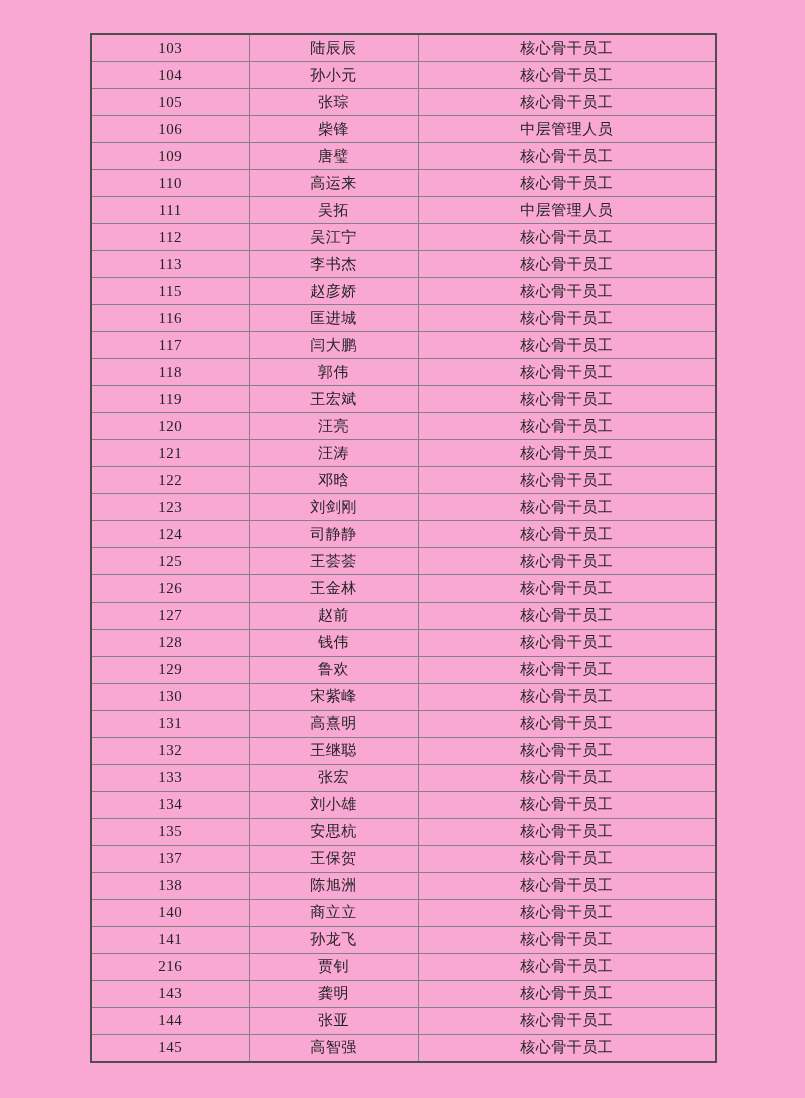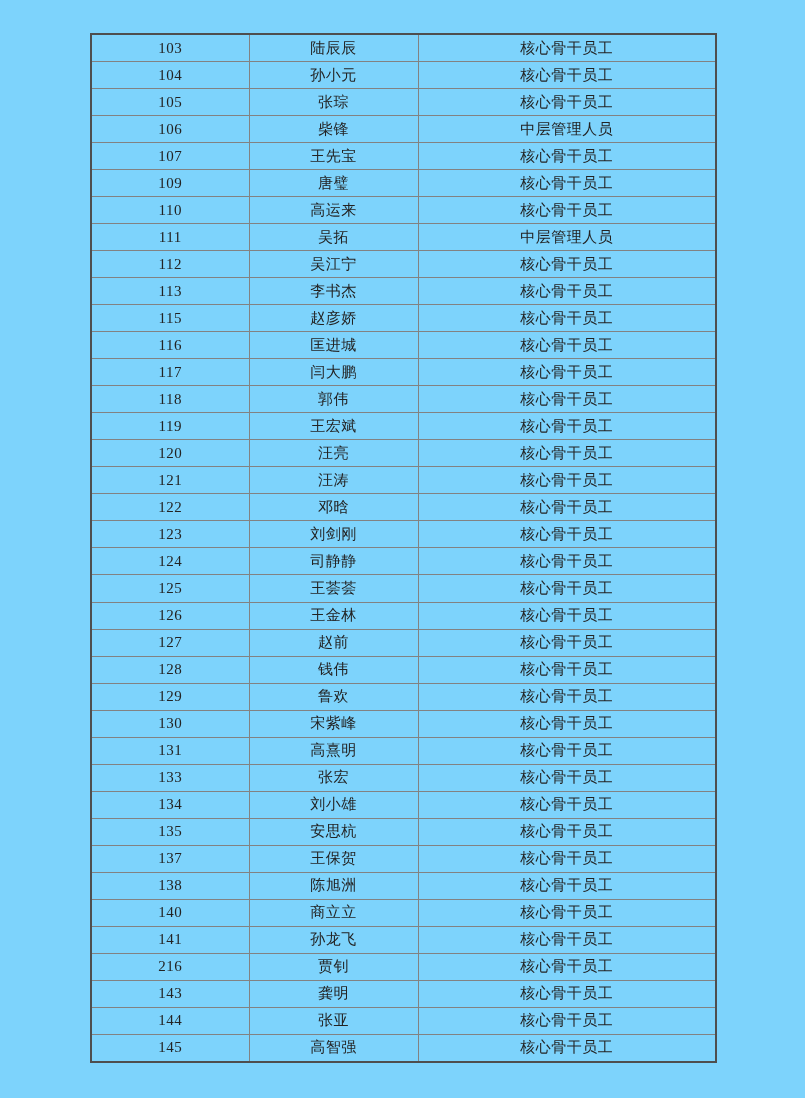--- a/index.html
+++ b/index.html
@@ -13,21 +13,21 @@
     font-family: "Liberation Serif", "DejaVu Serif", serif;
     color: #232323;
     position: relative;
     overflow: hidden;
   }
   .page {
     position: absolute;
     left: 0; top: 0;
     width: 805px;
     height: 1098px;
-    background: #7dd3fc;
+    background: #f9a8d4;
   }
   table.roster {
     position: absolute;
     left: 90px;
     top: 33px;
     width: 625px;
     height: 1030px;
     border-collapse: collapse;
     table-layout: fixed;
     border: 2px solid #4e4e4e;
@@ -71,25 +71,20 @@
           <td>105</td>
           <td>张琮</td>
           <td>核心骨干员工</td>
         </tr>
         <tr>
           <td>106</td>
           <td>柴锋</td>
           <td>中层管理人员</td>
         </tr>
         <tr>
-          <td>107</td>
-          <td>王先宝</td>
-          <td>核心骨干员工</td>
-        </tr>
-        <tr>
           <td>109</td>
           <td>唐璧</td>
           <td>核心骨干员工</td>
         </tr>
         <tr>
           <td>110</td>
           <td>高运来</td>
           <td>核心骨干员工</td>
         </tr>
         <tr>
@@ -183,20 +178,25 @@
           <td>核心骨干员工</td>
         </tr>
         <tr>
           <td>130</td>
           <td>宋紫峰</td>
           <td>核心骨干员工</td>
         </tr>
         <tr>
           <td>131</td>
           <td>高熹明</td>
+          <td>核心骨干员工</td>
+        </tr>
+        <tr>
+          <td>132</td>
+          <td>王继聪</td>
           <td>核心骨干员工</td>
         </tr>
         <tr>
           <td>133</td>
           <td>张宏</td>
           <td>核心骨干员工</td>
         </tr>
         <tr>
           <td>134</td>
           <td>刘小雄</td>

